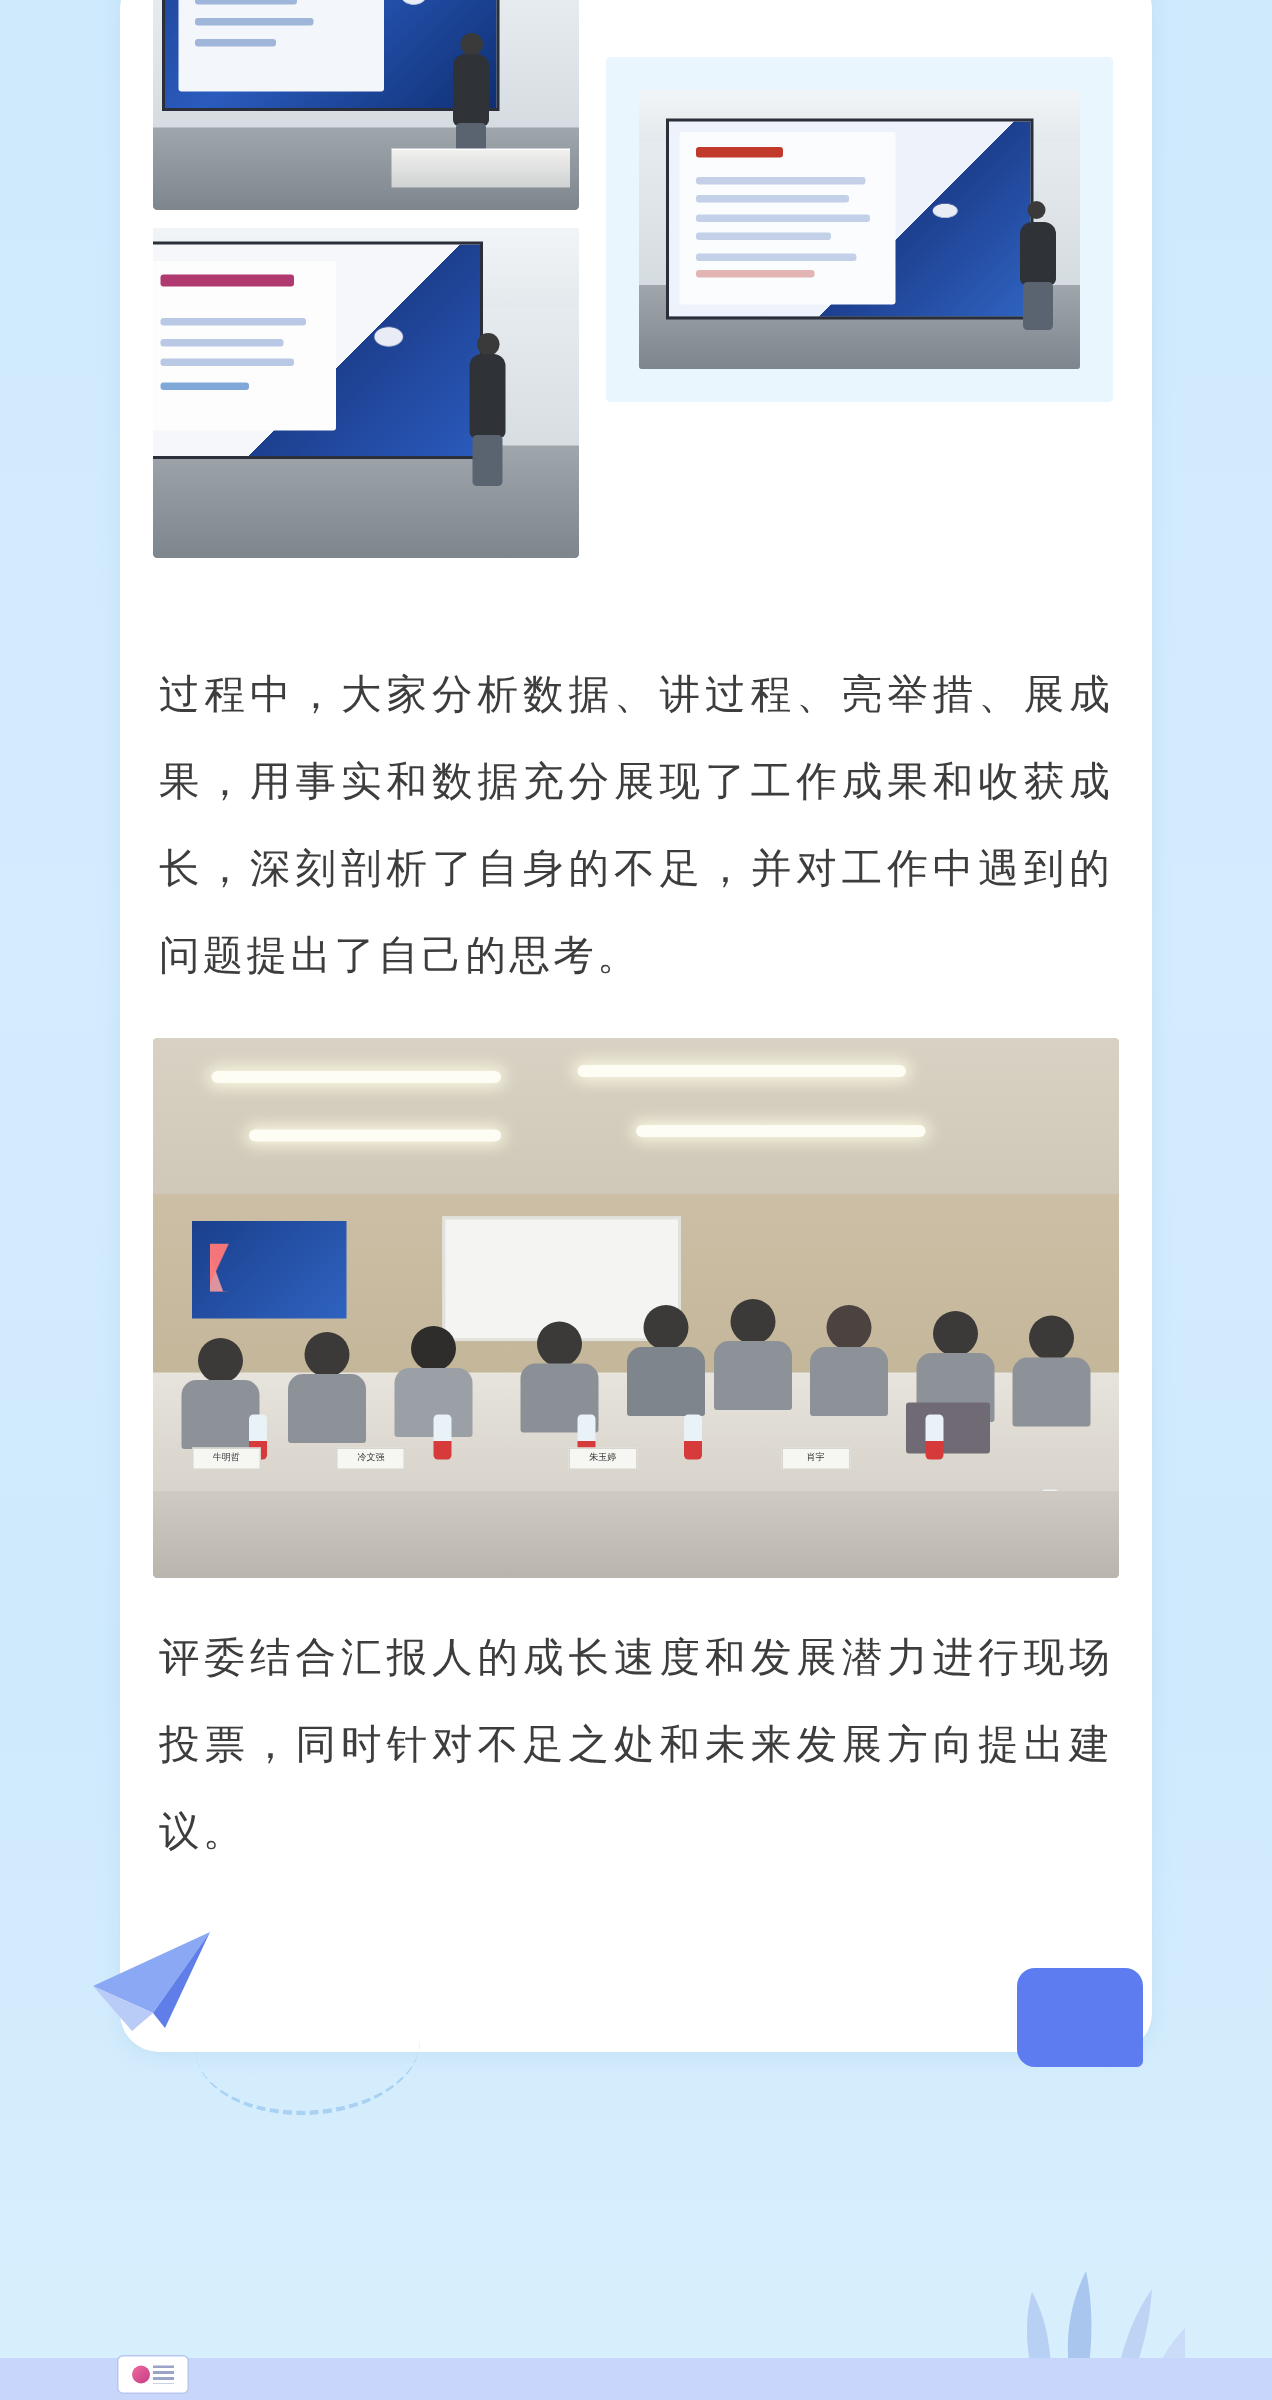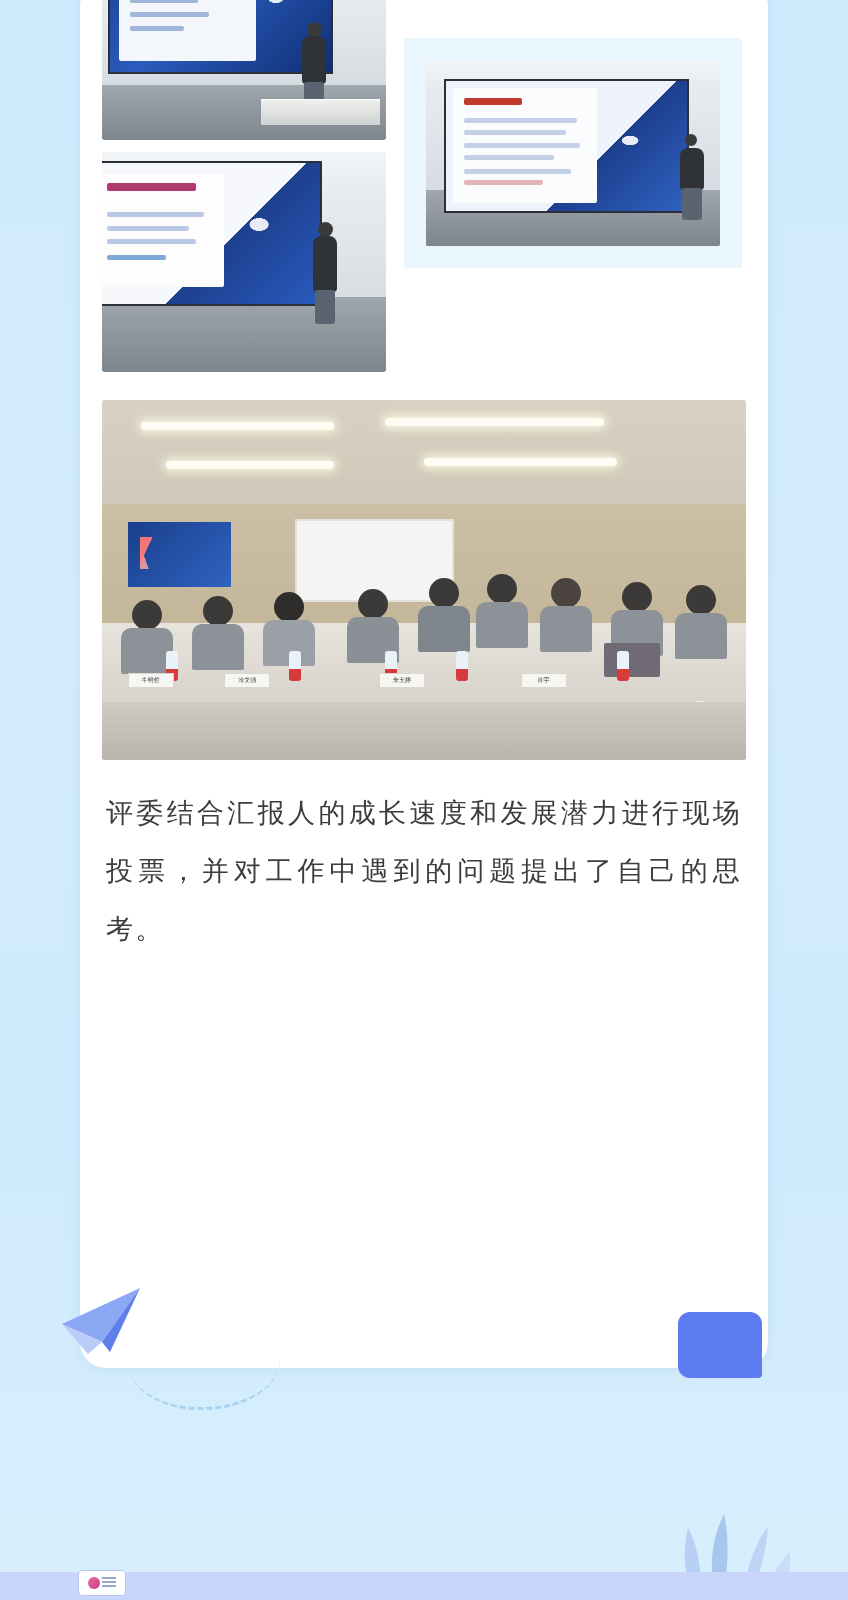--- a/index.html
+++ b/index.html
@@ -351,20 +351,21 @@
             <div class="person" style="left:86%;bottom:14%;height:86px;">
               <div class="head" style="width:12px;height:12px;"></div>
               <div class="body" style="height:42px;"></div>
               <div class="legs" style="top:54px;height:32px;"></div>
             </div>
           </div>
         </div>
       </div>
     </div>
 
+    <p class="para para-1">过程中，大家分析数据、讲过程、亮举措、展成果，用事实和数据充分展现了工作成果和收获成长，深刻剖析了自身的不足，并对工作中遇到的问题提出了自己的思考。</p>
 
     <div class="meeting-photo">
       <div class="mp-ceiling"></div>
       <div class="mp-light" style="left:6%;top:6%;width:30%;"></div>
       <div class="mp-light" style="left:44%;top:5%;width:34%;"></div>
       <div class="mp-light" style="left:10%;top:17%;width:26%;"></div>
       <div class="mp-light" style="left:50%;top:16%;width:30%;"></div>
       <div class="mp-wall"></div>
       <div class="mp-whiteboard"></div>
       <div class="mp-banner"></div>
@@ -416,21 +417,21 @@
       <div class="mp-bottle" style="left:92%;bottom:8%;"></div>
 
       <div class="mp-nametag" style="left:4%;">牛明哲</div>
       <div class="mp-nametag" style="left:19%;">冷文强</div>
       <div class="mp-nametag" style="left:43%;">朱玉婷</div>
       <div class="mp-nametag" style="left:65%;">肖宇</div>
 
       <div class="mp-table2"></div>
     </div>
 
-    <p class="para para-2">评委结合汇报人的成长速度和发展潜力进行现场投票，并对工作中遇到的问题提出了自己的思考。</p>
+    <p class="para para-2">评委结合汇报人的成长速度和发展潜力进行现场投票，同时针对不足之处和未来发展方向提出建议。</p>
 
   </div>
 </div>
 
 <div class="paper-plane">
   <svg width="90" height="80" viewBox="0 0 90 80">
     <polygon points="4,44 82,8 44,62" fill="#8aa8f3"></polygon>
     <polygon points="44,62 82,8 52,72" fill="#5f7ee8"></polygon>
     <polygon points="4,44 44,62 30,74" fill="#b9ccf8"></polygon>
   </svg>

